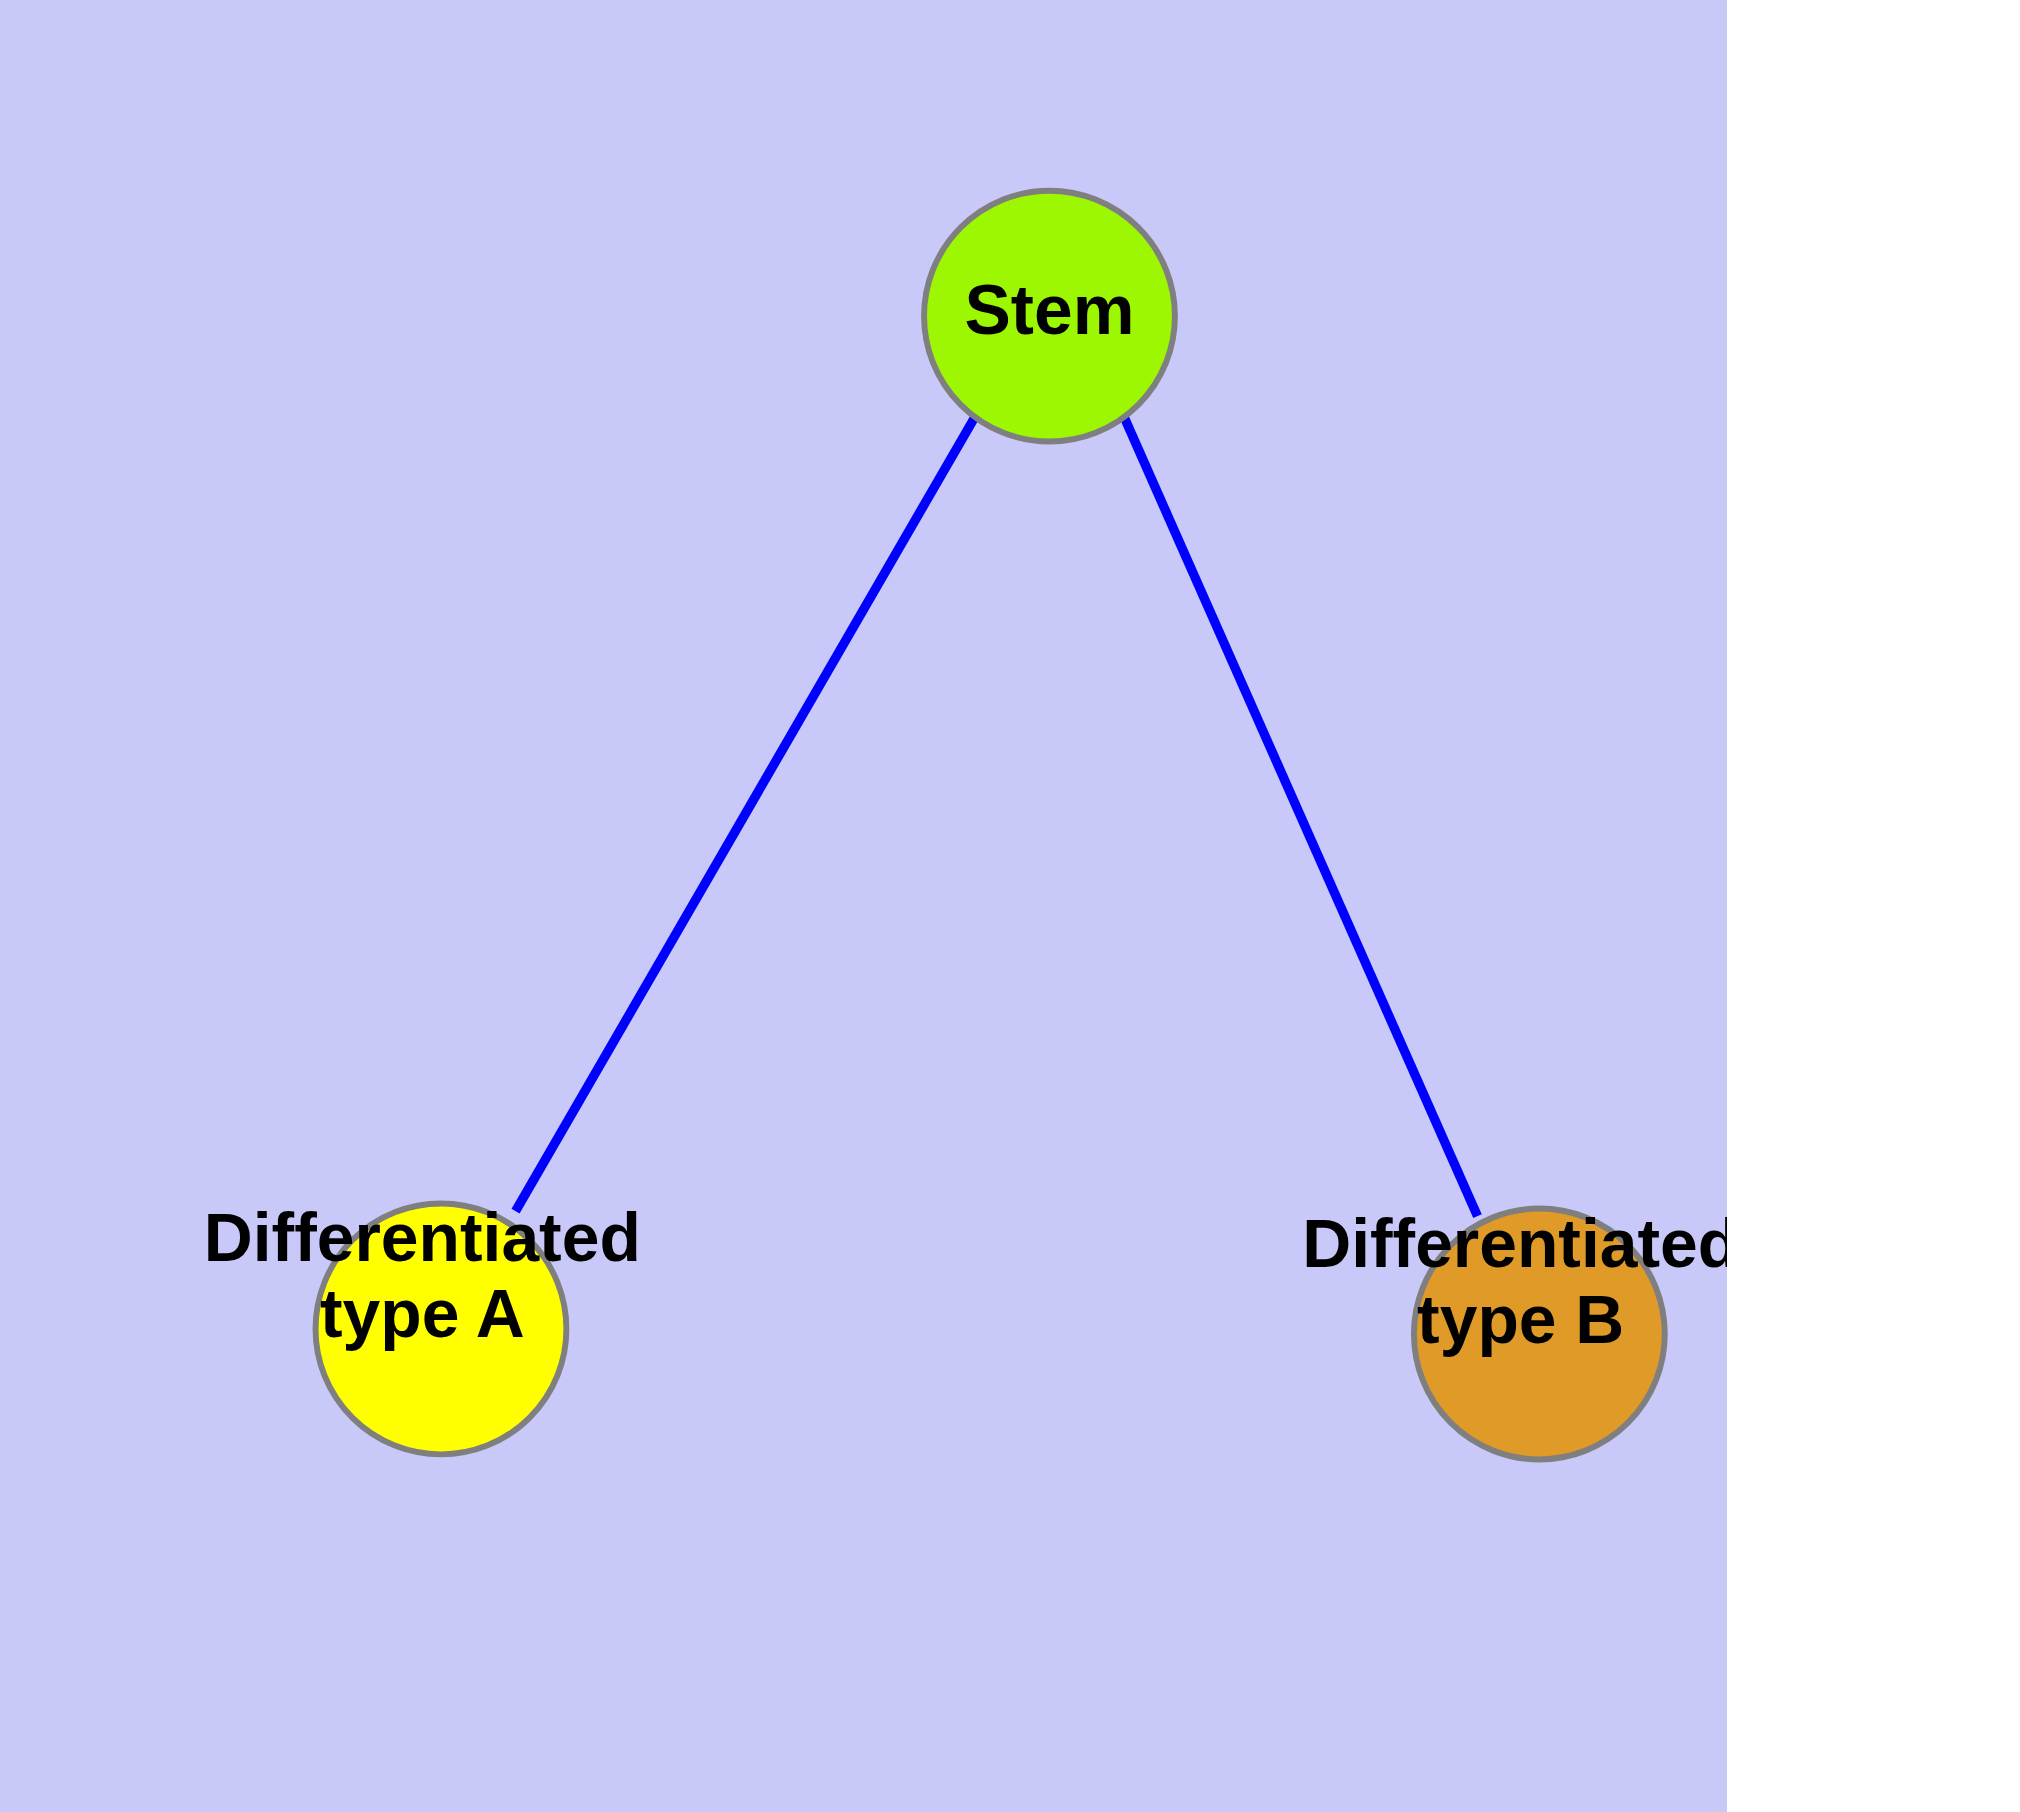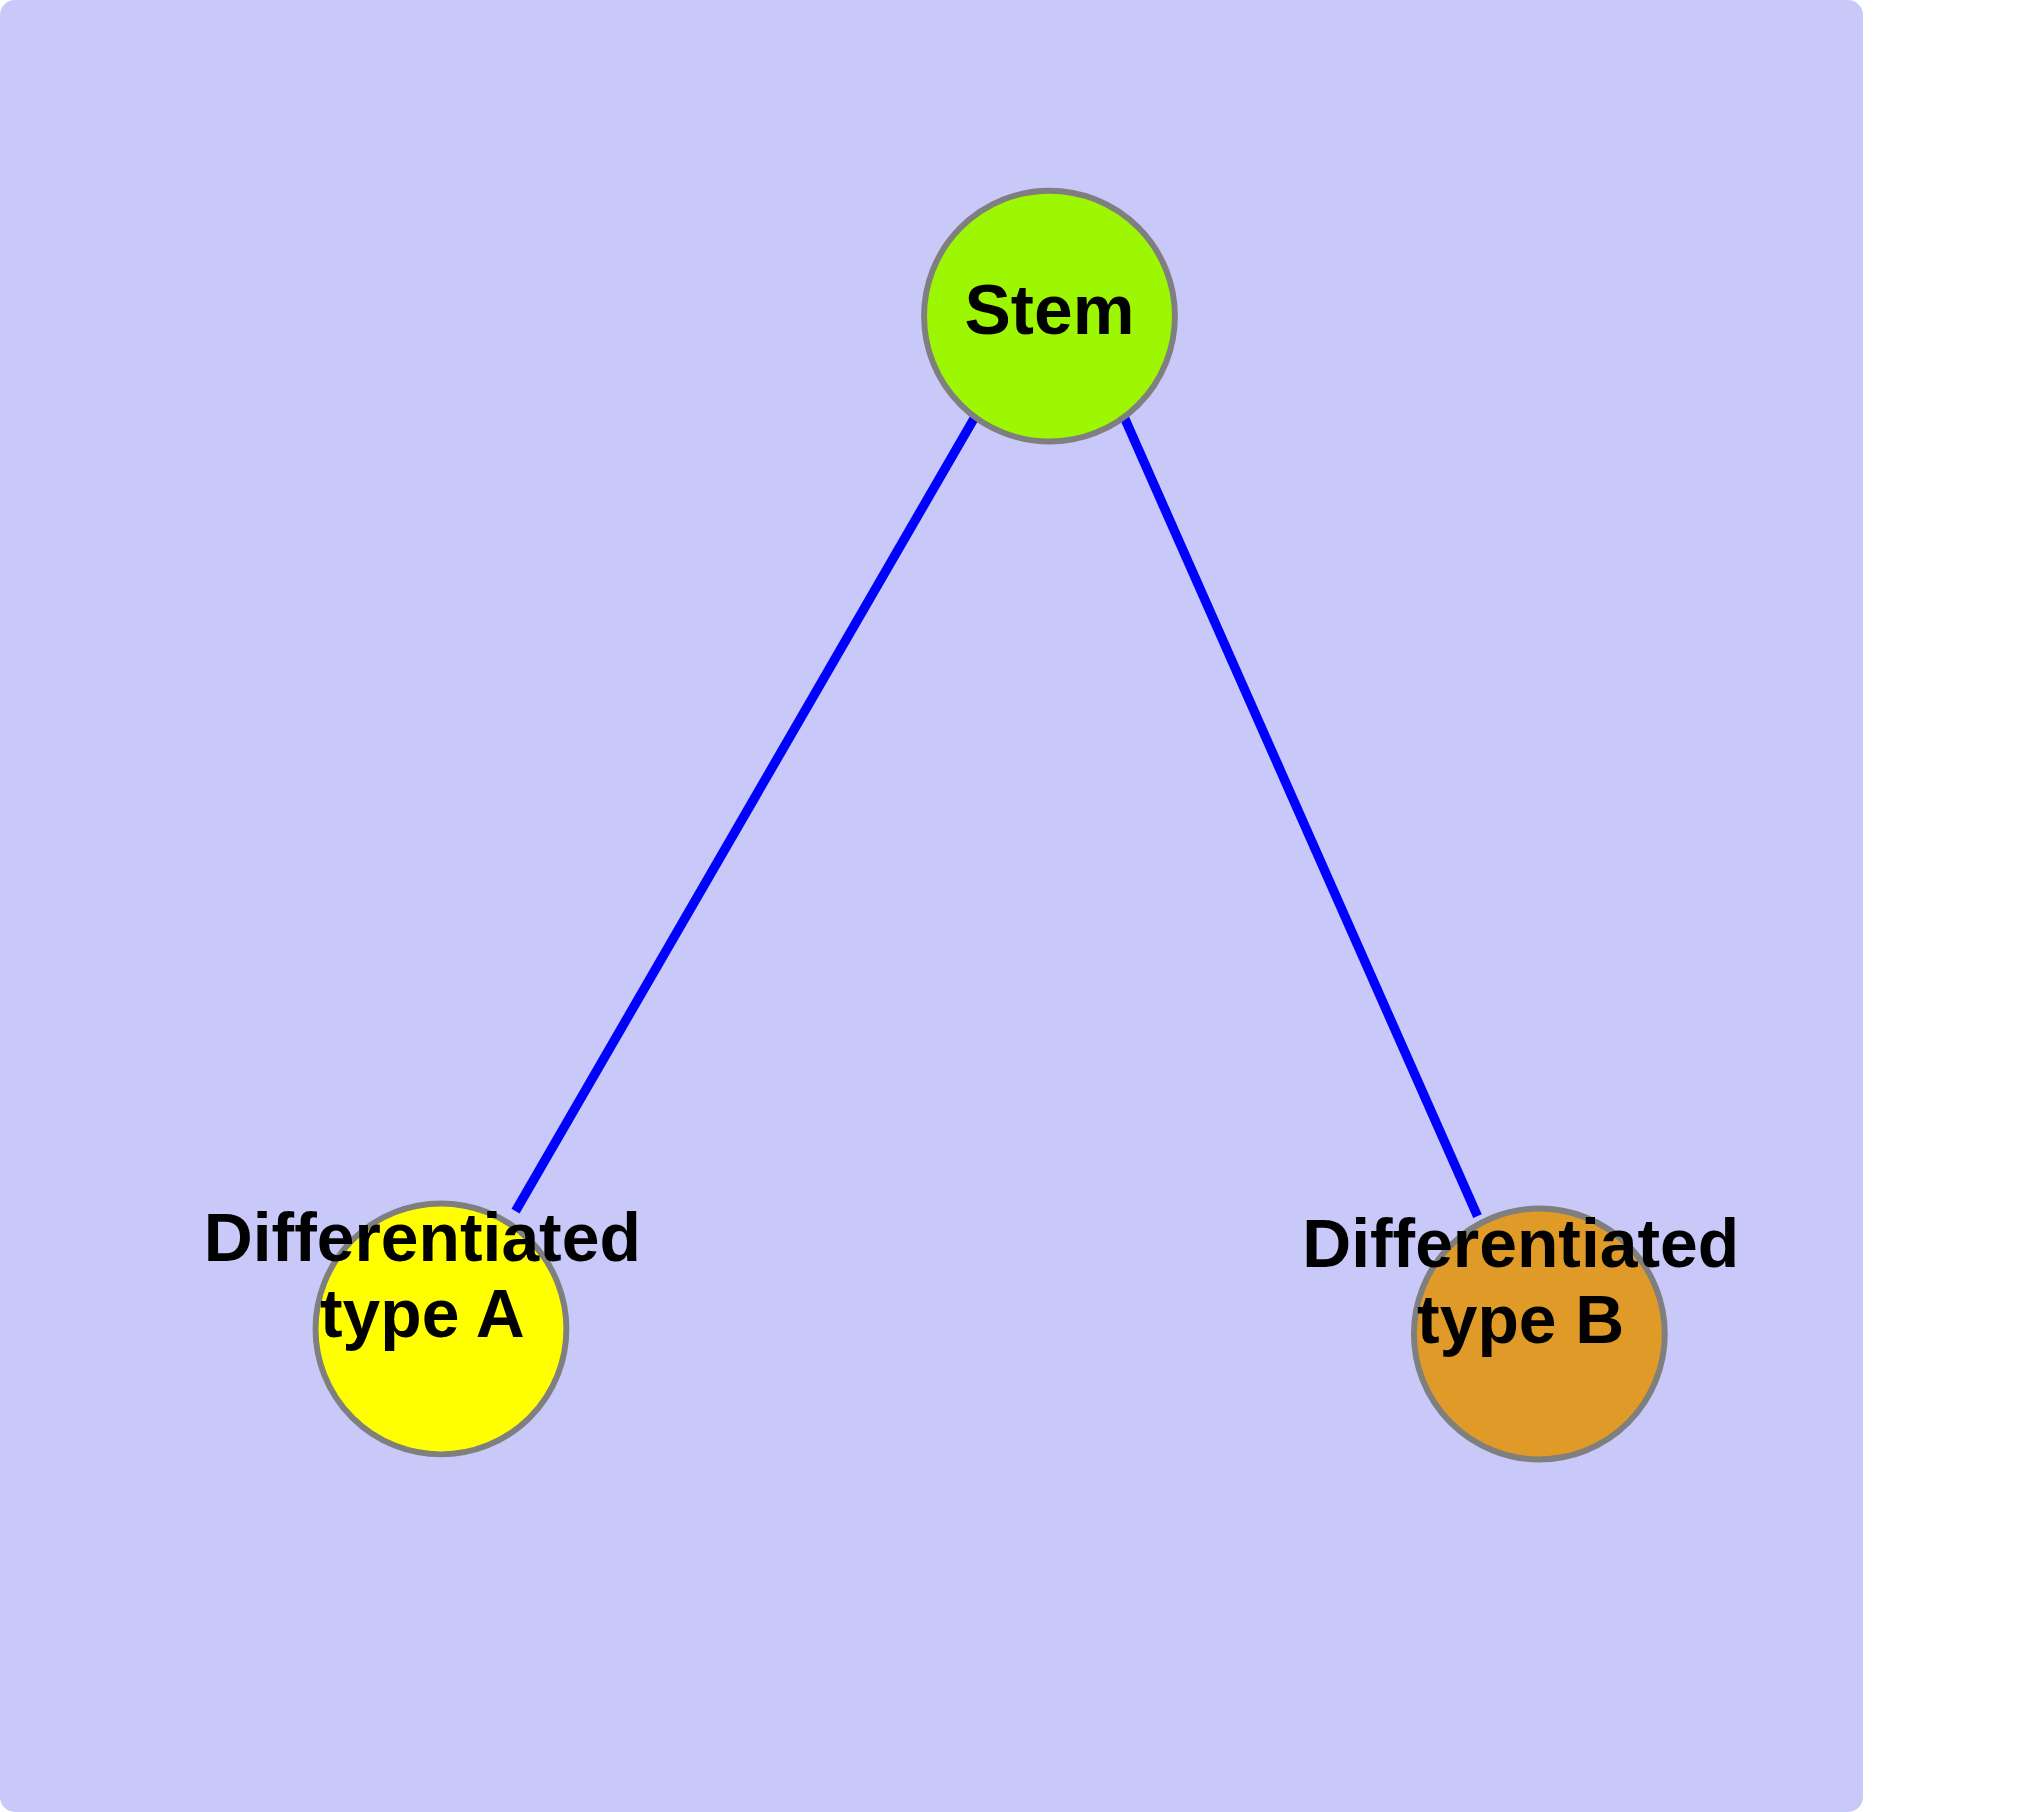--- a/index.html
+++ b/index.html
@@ -36,21 +36,21 @@
     stroke-linecap: butt;
   }
   .node-circle {
     stroke: #7f7f7f;
     stroke-width: 7;
   }
 </style>
 </head>
 <body>
 
-<div id="canvas" style="width: 1863px; height: 1812px; background: rgb(201, 201, 249); border-radius: 15px;">
+<div id="canvas" style="width: 1727px; height: 1812px; background: rgb(201, 201, 249);">
   <svg id="graph-svg" viewBox="0 0 2384 2138" xmlns="http://www.w3.org/2000/svg" style="width: 2021px; height: 1812px;">
 
     <g>
       <line class="edge-line" x1="1150" y1="492" x2="608" y2="1429" stroke="#0000ff" stroke-width="11"></line>
       <line class="edge-line" x1="1326" y1="492" x2="1743" y2="1435" stroke="#0000ff" stroke-width="11"></line>
     </g>
 
     <g>
       <g>
         <circle class="node-circle" cx="1238" cy="373" r="148" fill="#9ef702" stroke="#7f7f7f" stroke-width="7"></circle>

